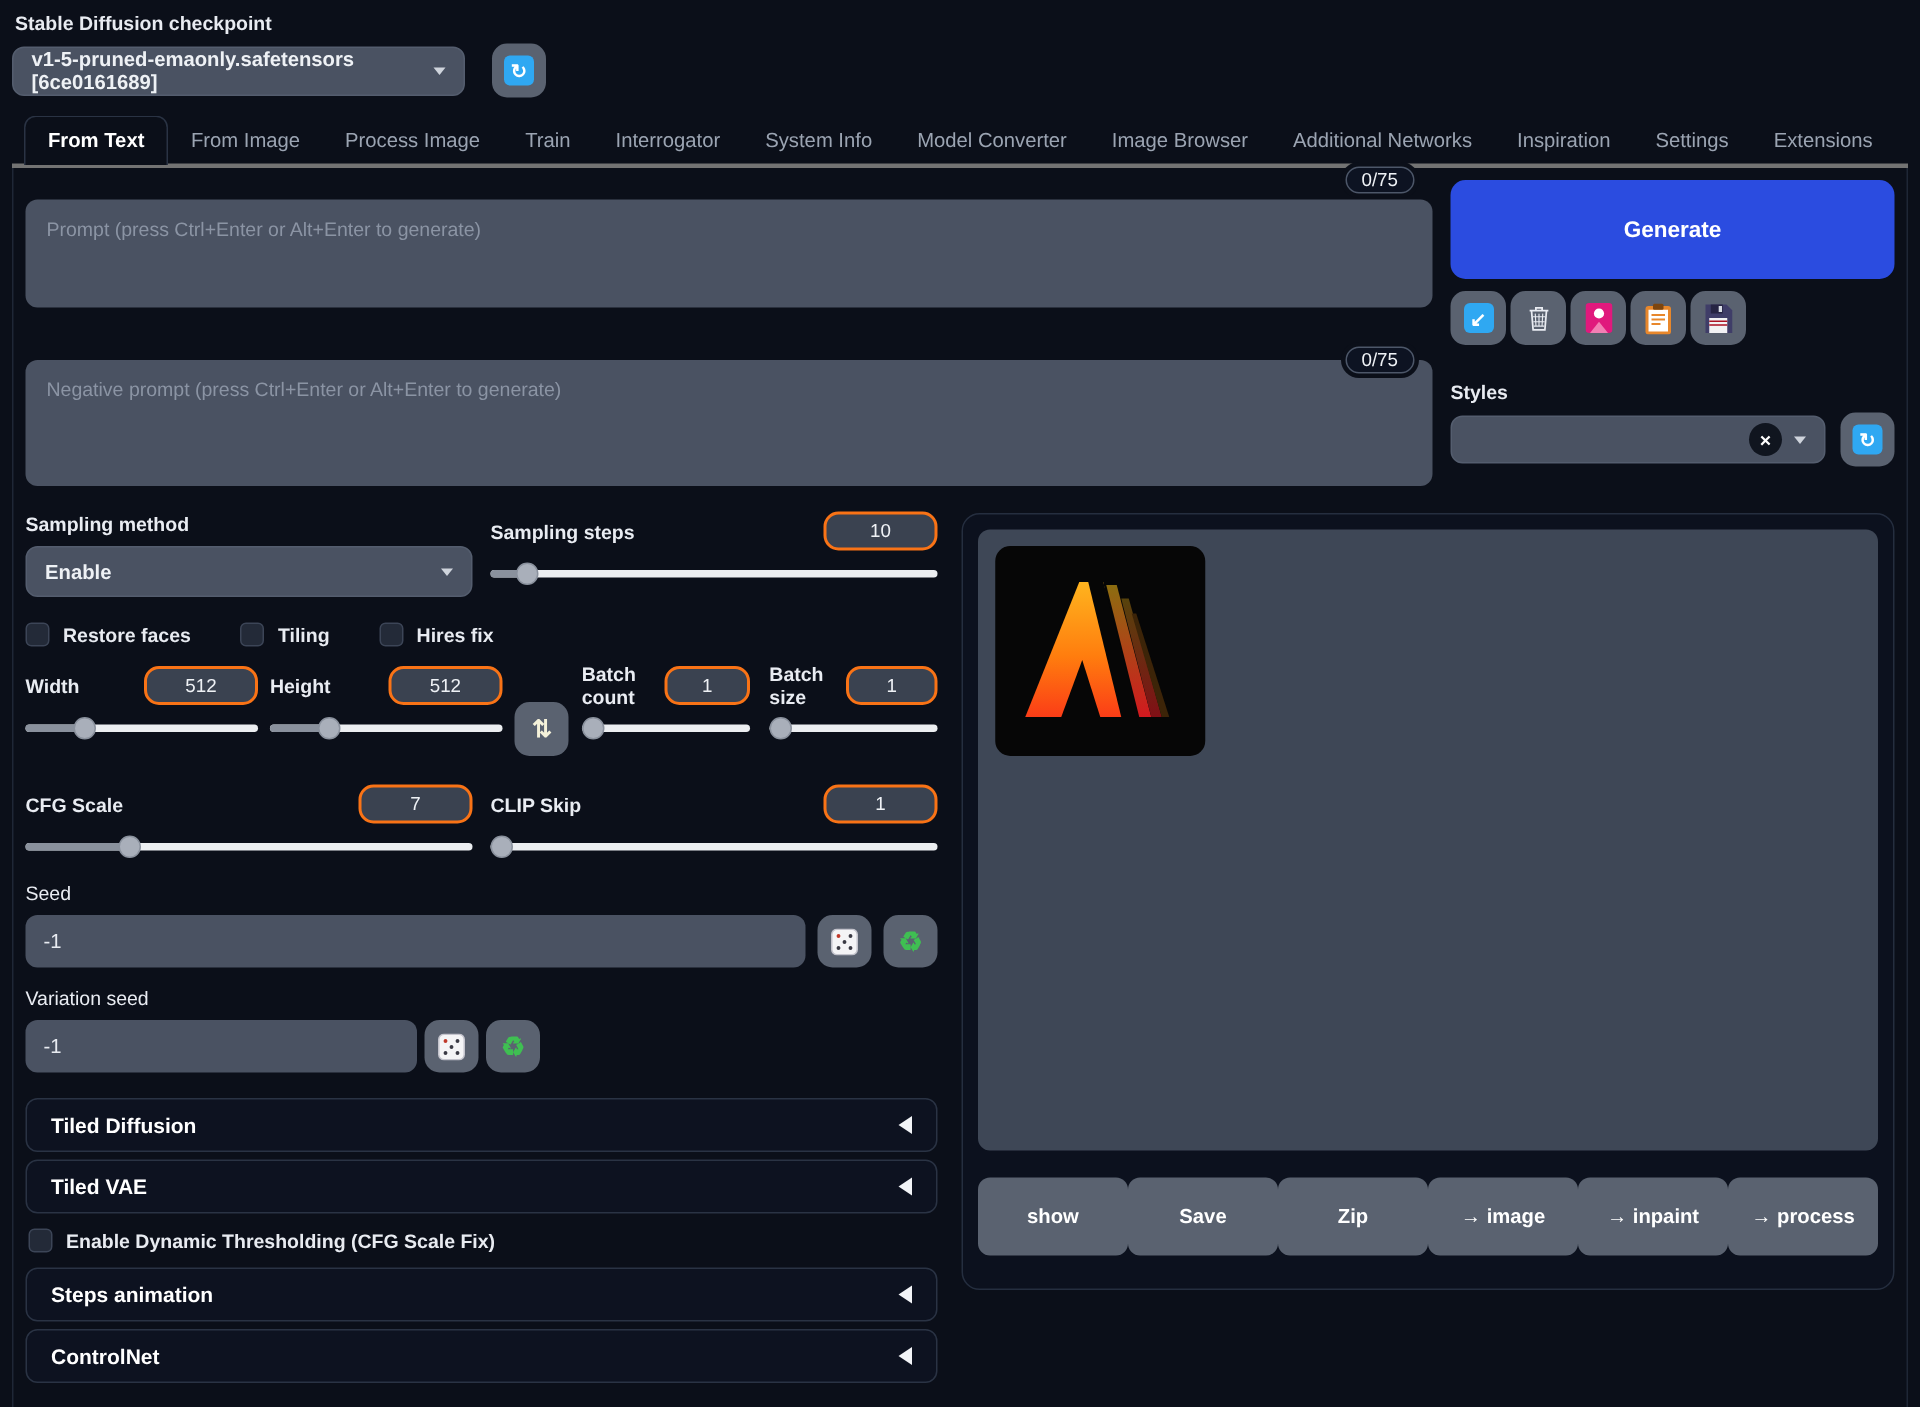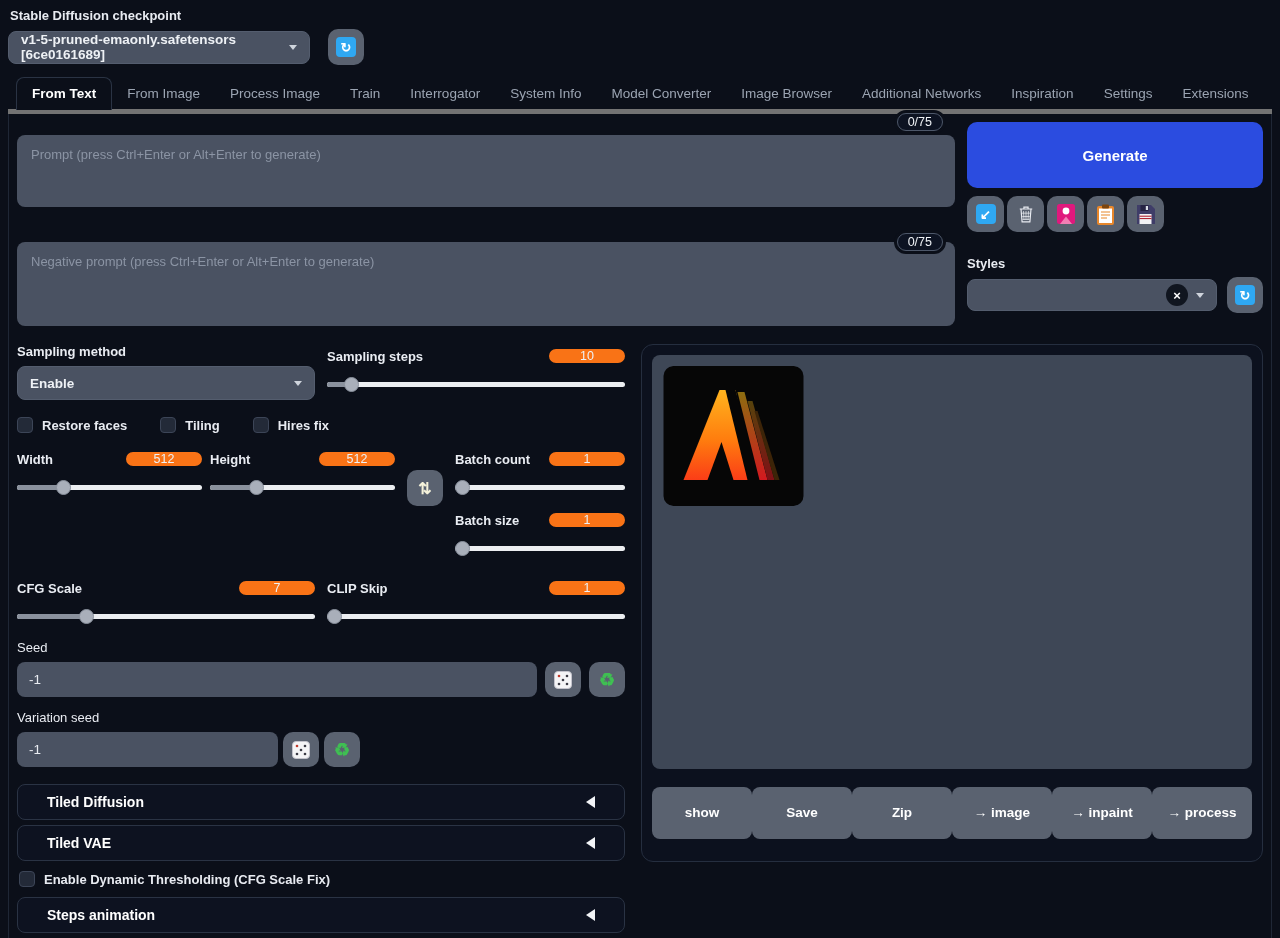--- a/index.html
+++ b/index.html
@@ -16,21 +16,21 @@
     font-weight:600; color:#eef1f5; position:relative; }
   .ckpt-dd { width:302px;justify-content:center; }
   .caret { width:0; height:0; border-left:4.5px solid transparent; border-right:4.5px solid transparent;
     border-top:5.5px solid #cfd4dc; margin-left:auto; }
   .tool-btn { width:36px; height:36px; background:#5a6270; border:none; border-radius:10px;
     display:flex; align-items:center; justify-content:center; cursor:pointer; }
   .blue-ic { width:20px; height:20px; background:#2fa8f2; border-radius:4px; color:#fff;
     font-size:13px; font-weight:700; display:flex; align-items:center; justify-content:center; }
 
   
-  .tabbar { display:flex; align-items:flex-end; margin-top:12px; border-bottom:5px solid #737373; padding:0 8px; }
+  .tabbar { display:flex; align-items:flex-end; margin-top:12px; border-bottom:3px solid #737373; padding:0 8px; }
   .tab { padding:8px 15px; font-size:13.5px; color:#9ba4b2; cursor:pointer; white-space:nowrap; }
   .tab.active { color:#ffffff; font-weight:700; background:#0b0f19;
     border:1px solid #2a3344; border-bottom:none; border-radius:8px 8px 0 0; margin-bottom:-1px; padding-bottom:9px; }
 
   .tab-panel { border-left:1px solid #1f2736; border-right:1px solid #1f2736;
     border-bottom:1px solid #707a8c; padding:8px 8px 14px 8px; height:846px; }
 
   
   .row1 { display:flex; gap:12px; }
   .prompts { flex:1; display:flex; flex-direction:column;gap:16px; }
@@ -55,21 +55,21 @@
   .styles-row { display:flex; gap:10px; align-items:center; }
   .styles-dd { flex:1; height:32px; }
   .clear-circle { width:22px; height:22px; border-radius:50%; background:#10151f;
     color:#fff; display:flex; align-items:center; justify-content:center; font-size:13px; margin-left:auto; cursor:pointer; }
   .styles-dd .caret { margin-left:8px; }
 
   
   .row2 { display:flex; gap:16px; margin-top:18px; }
   .left-col { width:608px; }
   .label { font-size:13px; font-weight:600; color:#e9ecf2; }
-  .numbox { width:76px; height:14px; background:#3a4250; border:7px solid #f97316; border-radius:10px;
+  .numbox { width:76px; height:26px; background:#3a4250; border:2px solid #f97316; border-radius:10px;
     font-size:12.5px; color:#eef1f5; display:flex; align-items:center; justify-content:center; }
 
   .slider { position:relative; height:16px; cursor:pointer; }
   .slider-track { position:absolute; left:0; right:0; top:6px; height:5px; background:#eceef1; border-radius:3px; }
   .slider-fill { position:absolute; left:0; top:6px; height:5px; width:var(--pct,0%); background:#8a919d; border-radius:3px; }
   .slider-handle { position:absolute; top:1px; width:15px; height:15px; border-radius:50%;
     background:#a9afba; border:1px solid #8a919d; left:clamp(7px, var(--pct,0%), calc(100% - 8px)); margin-left:-7px; }
 
   .pair { display:flex; gap:12px; }
   .pair > div { flex:1; }
@@ -81,21 +81,21 @@
   .chk-row { display:flex; gap:33px; margin-top:17px; align-items:center; }
   .chk { display:flex; align-items:center; gap:9px; cursor:pointer; }
   .chk-box { width:16px; height:16px; background:#232a38; border:1px solid #3c4557; border-radius:4px; }
   .chk-label { font-size:13px; font-weight:700; }
 
   .dims-row { display:flex; gap:8px; margin-top:14px; }
   .dim-grp { width:185px; }
   .swap-wrap { width:44px; display:flex; align-items:flex-start; justify-content:center; padding-top:23px; }
   .swap-btn { width:36px; height:36px; background:#5a6270; border:none; border-radius:10px;
     color:#f5f2da; font-size:16px; font-weight:700; cursor:pointer; }
-  .batch-col { flex:1; display:flex; flex-direction:column; gap:13px; }
+  .batch-col { flex:1; display:flex; flex-direction:row; gap:13px; }
 
   .cfg-row { margin-top:20px; }
   .seed-grp { margin-top:16px; }
   .seed-grp .label { display:block; margin-bottom:7px; font-weight:500; }
   .seed-row { display:flex; gap:8px; align-items:center; }
   .text-input { background:#4a5262; border:none; border-radius:8px; height:35px; padding:0 12px;
     font-size:13.5px; color:#e8ebf1; font-family:"Liberation Sans",sans-serif; }
   .seed-input { flex:1; }
   .sq-btn { width:36px; height:35px; background:#5a6270; border:none; border-radius:10px;
     display:flex; align-items:center; justify-content:center; cursor:pointer; flex:none; }
@@ -103,21 +103,21 @@
 
   .var-row { display:flex; gap:10px; margin-top:13px; }
   .var-left { width:343px; }
   .var-left .label { display:block; margin-bottom:7px; font-weight:500; }
   .var-inputs { display:flex; gap:5px; }
   .var-input { width:265px; }
   .strength-grp { flex:1; }
   .strength-grp .slider { margin-top:10px; }
 
   .accordion { height:36px; background:#0d1220; border:1px solid #2a3344; border-radius:8px;
-    display:flex; align-items:center; padding:0 29px; margin-bottom:5px; cursor:pointer; }
+    display:flex; align-items:center; padding:0 16px; margin-bottom:5px; cursor:pointer; }
   .accordion-title { font-size:14px; font-weight:700; color:#fff; }
   .acc-arrow { margin-left:auto; width:0; height:0; border-top:6px solid transparent;
     border-bottom:6px solid transparent; border-right:9px solid #f2f4f7; }
   .acc-list1 { margin-top:17px; }
   .dyn-chk { margin:10px 0 10px 2px; }
   .dyn-chk .chk-label { font-weight:600; }
 
   
   .gallery { flex:1; background:#0c111e; border:1px solid #252e3f; border-radius:12px; padding:10px; height:518px; }
   .preview { background:#3e4756; border-radius:8px; height:414px; padding:11px; }

